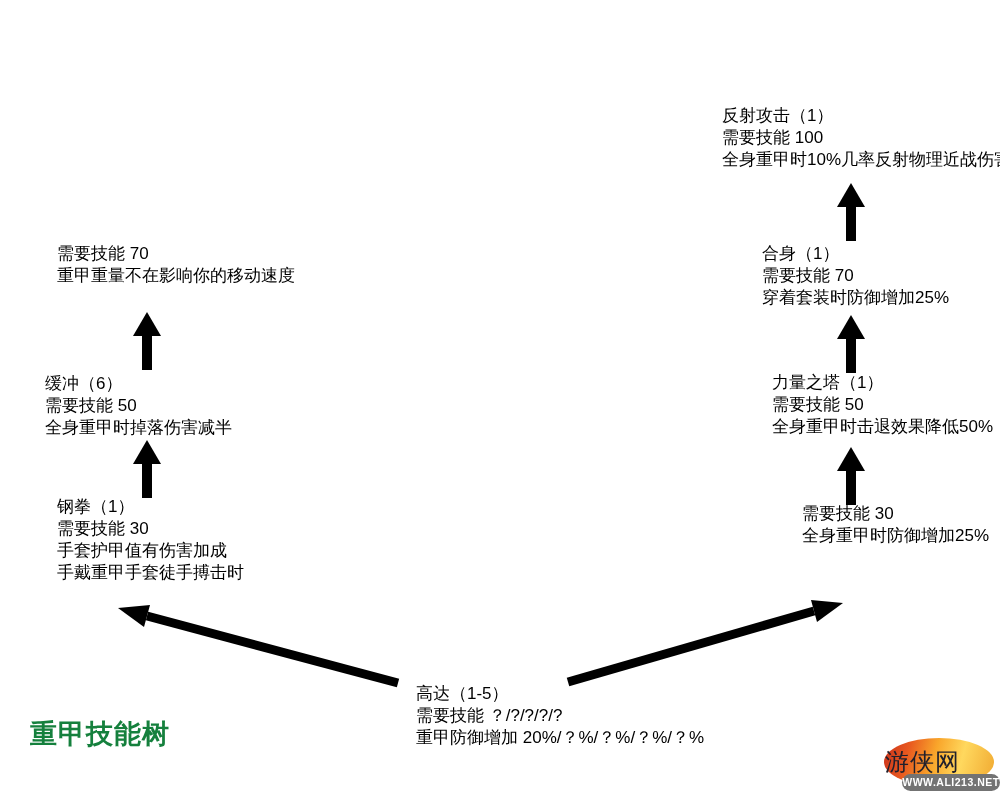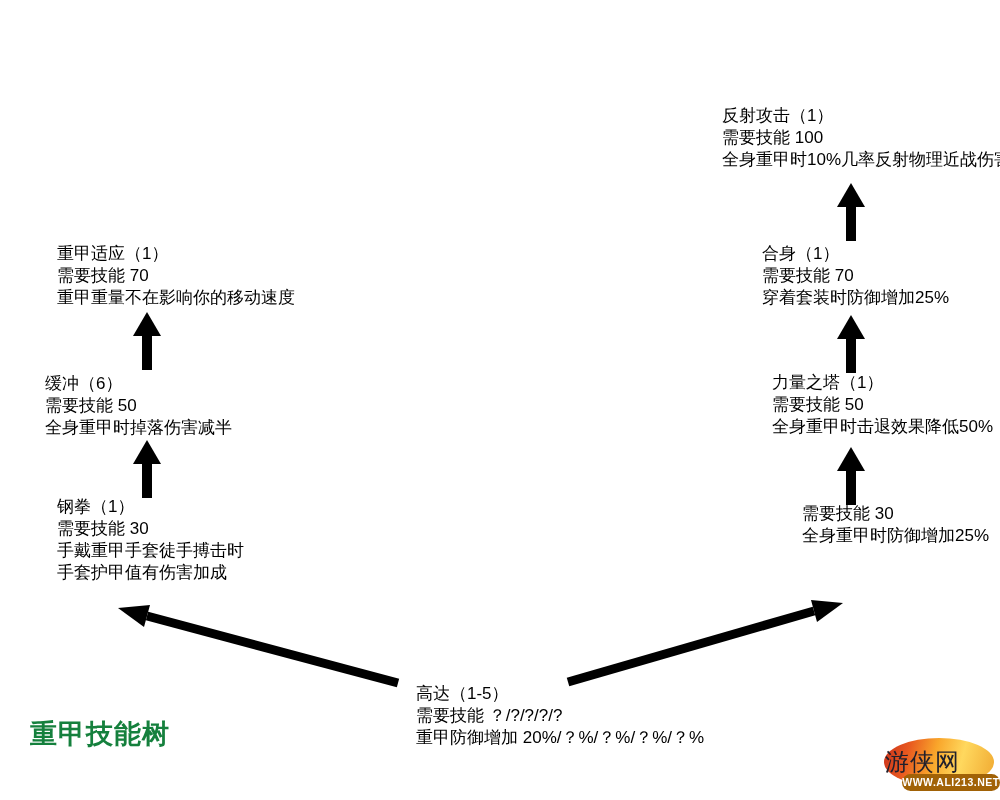--- a/index.html
+++ b/index.html
@@ -35,33 +35,32 @@
     background:linear-gradient(105deg,#c9301c 0%,#e8581f 22%,#f9a62b 45%,#ffd85e 68%,#f0a830 100%);
   }
   .wm-name{
     position:absolute;left:13px;top:15px;width:115px;height:48px;
     font-family:"Liberation Serif","DejaVu Serif",serif;
     font-size:24px;line-height:46px;font-weight:normal;
     color:#20202c;letter-spacing:1px;white-space:nowrap;
   }
   .wm-banner{
     position:absolute;left:30px;top:50px;width:98px;height:17px;
-    border-radius:9px;background:#a16207;
+    border-radius:9px;background:#737373;
     color:#ffffff;font-size:10.5px;font-weight:bold;
     text-align:center;line-height:17px;letter-spacing:0.5px;
     white-space:nowrap;
   }
 </style>
 </head>
 <body>
 
 <div class="canvas">
 
   <div class="skill-node" style="left:57px;top:243px;">
-    <div class="node-line">重甲适应（1）</div>
     <div class="node-line">需要技能 70</div>
     <div class="node-line">重甲重量不在影响你的移动速度</div>
   </div>
 
   <svg class="arrow" style="left:133px;top:312px;" width="28" height="58">
     <polygon points="14,0 28,24 0,24" fill="#000000"></polygon>
     <rect x="9" y="20" width="10" height="38" fill="#000000"></rect>
   </svg>
 
   <div class="skill-node" style="left:45px;top:373px;">
@@ -71,22 +70,22 @@
   </div>
 
   <svg class="arrow" style="left:133px;top:440px;" width="28" height="58">
     <polygon points="14,0 28,24 0,24" fill="#000000"></polygon>
     <rect x="9" y="20" width="10" height="38" fill="#000000"></rect>
   </svg>
 
   <div class="skill-node" style="left:57px;top:480px;margin-top:16px;">
     <div class="node-line">钢拳（1）</div>
     <div class="node-line">需要技能 30</div>
+    <div class="node-line">手套护甲值有伤害加成</div>
     <div class="node-line">手戴重甲手套徒手搏击时</div>
-    <div class="node-line">手套护甲值有伤害加成</div>
   </div>
 
   <div class="skill-node" style="left:722px;top:105px;">
     <div class="node-line">反射攻击（1）</div>
     <div class="node-line">需要技能 100</div>
     <div class="node-line">全身重甲时10%几率反射物理近战伤害</div>
   </div>
 
   <svg class="arrow" style="left:837px;top:183px;" width="28" height="58">
     <polygon points="14,0 28,24 0,24" fill="#000000"></polygon>

